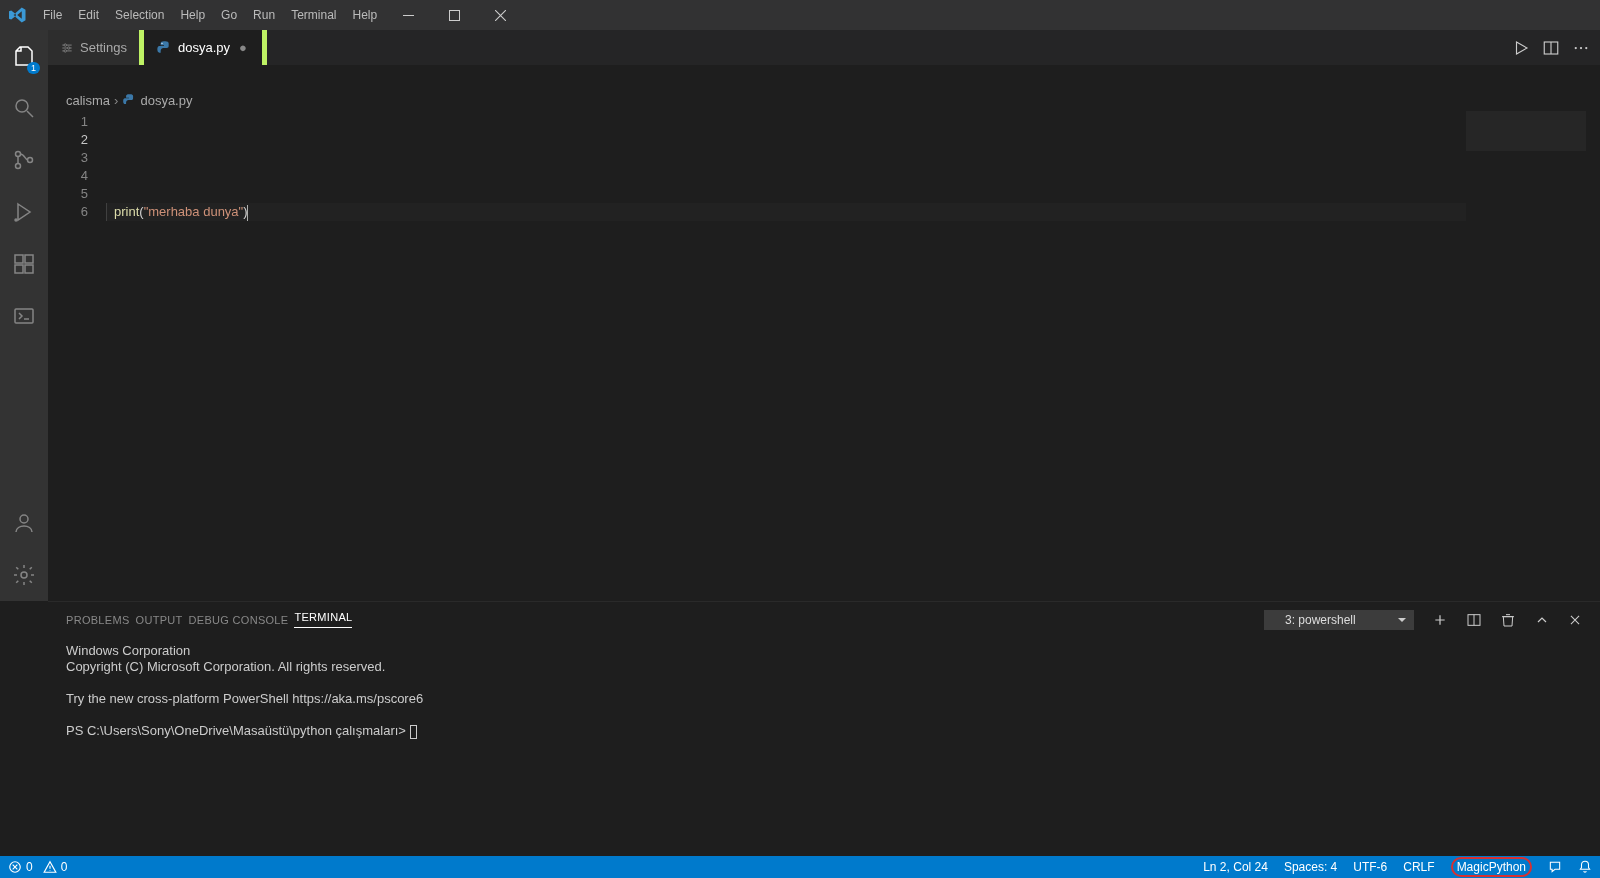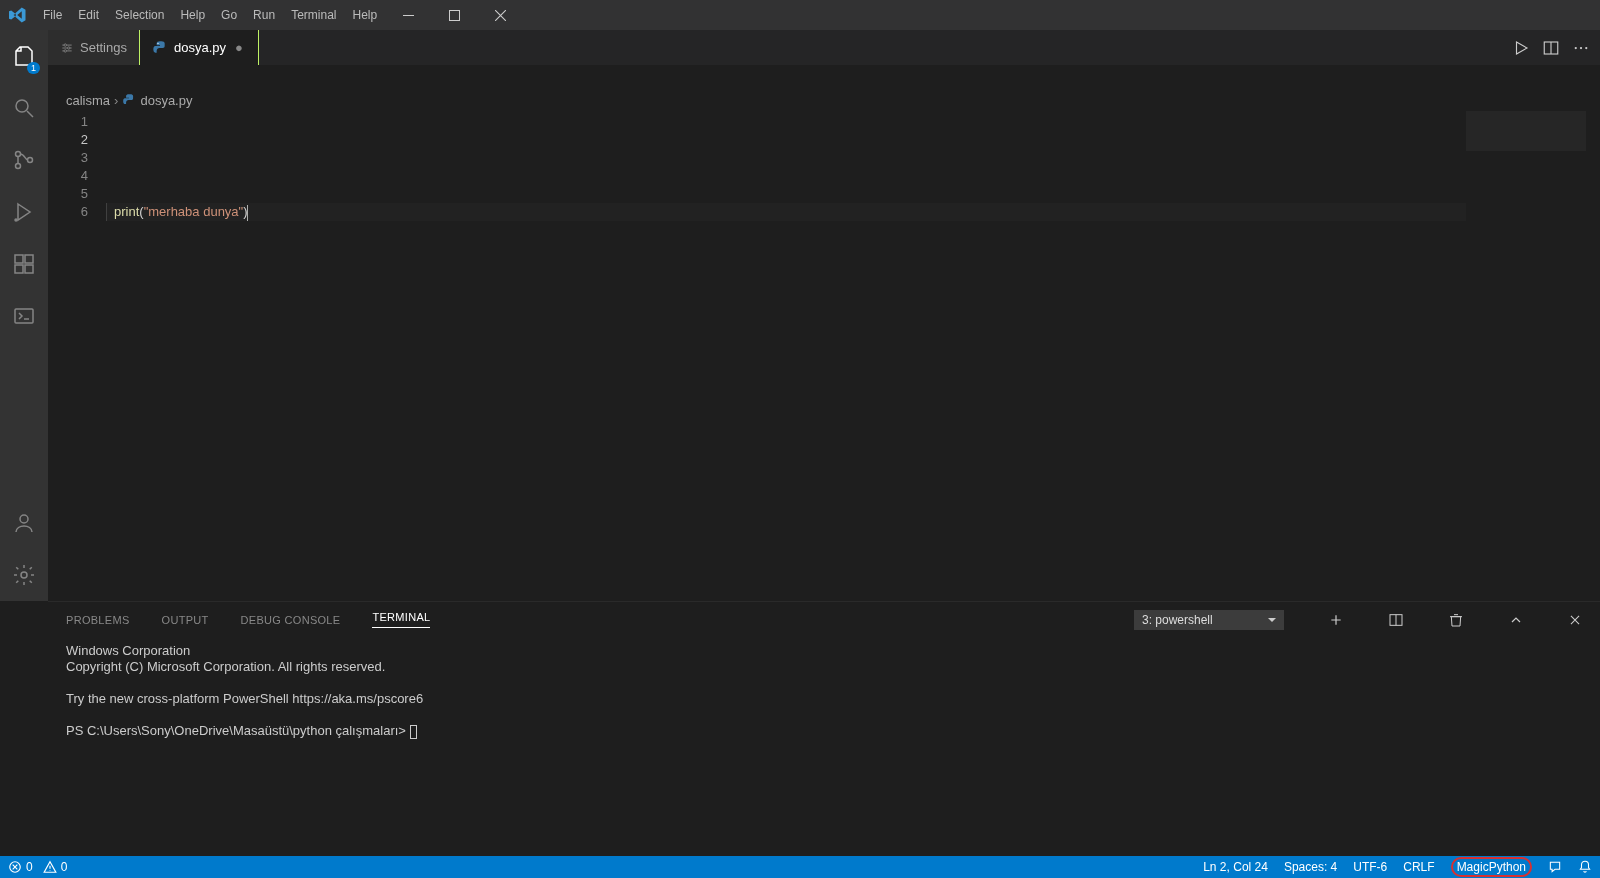--- a/index.html
+++ b/index.html
@@ -13,45 +13,45 @@
 .titlebar .controls div { width:46px; height:30px; display:flex; align-items:center; justify-content:center; color:#bbb; }
 .main { flex:1; display:flex; min-height:0; }
 .activitybar { width:48px; background:#333333; display:flex; flex-direction:column; align-items:center; }
 .activitybar .top { flex:1; display:flex; flex-direction:column; align-items:center; padding-top:10px; gap:20px; }
 .activitybar .bottom { display:flex; flex-direction:column; align-items:center; gap:20px; padding-bottom:10px; }
 .activitybar .icon { width:48px; height:32px; display:flex; align-items:center; justify-content:center; color:#858585; position:relative; }
 .activitybar .icon.active { color:#fff; }
 .activitybar .badge { position:absolute; right:8px; bottom:-2px; background:#007acc; color:#fff; border-radius:8px; font-size:9px; padding:0 4px; line-height:12px; }
 .editor-area { flex:1; display:flex; flex-direction:column; background:#1e1e1e; min-width:0; }
 .tabbar { height:35px; background:#252526; display:flex; align-items:stretch; }
-.tab { display:flex; align-items:center; padding:0 12px; gap:6px; background:#2d2d2d; color:#aaa; font-size:13px; border-right:1px solid #bef264; }
+.tab { display:flex; align-items:center; padding:0 12px; gap:6px; background:#2d2d2d; color:#aaa; font-size:13px; border-right:5px solid #bef264; }
 .tab.active { background:#1e1e1e; color:#fff; }
 .tab .close { width:14px; text-align:center; color:#888; }
 .tabbar .spacer { flex:1; }
 .tabbar .actions { display:flex; align-items:center; gap:12px; padding:0 10px; color:#bbb; }
 .breadcrumb { height:22px; display:flex; align-items:center; padding:0 18px; color:#aaa; font-size:13px; gap:4px; background:#1e1e1e;margin-top:24px; }
 .editor { flex:1; display:flex; min-height:0; position:relative; }
 .gutter { width:58px; text-align:right; padding-right:18px; color:#858585; font-family:Consolas,monospace; font-size:13px; line-height:18px; padding-top:2px; background:#1e1e1e; }
 .code { flex:1; font-family:Consolas,monospace; font-size:13px; line-height:18px; padding-top:2px; color:#d4d4d4; position:relative; white-space:pre; }
 .code .line { height:18px; }
 .code .fn { color:#dcdcaa; }
 .code .str { color:#ce9178; }
 .code .pn { color:#d4d4d4; }
 .code .currentline { background:rgba(255,255,255,0.02); }
 .code .indent-guide { display:inline-block; border-left:1px solid #404040; height:18px; margin-right:7px; vertical-align:top; }
 .code .cursor-caret { display:inline-block; width:1px; height:16px; background:#aeafad; vertical-align:middle; margin-left:-1px; }
 .minimap { width:120px; background:#1e1e1e; position:relative; }
 .minimap .thumb { position:absolute; top:0; right:0; width:100%; height:40px; background:rgba(255,255,255,0.04); }
 .scrollbar-v { width:14px; background:#1e1e1e; }
 .panel { height:255px; background:#1e1e1e; display:flex; flex-direction:column; border-top:1px solid #2a2a2a; margin-left:48px; }
-.panel-tabs { height:35px; display:flex; align-items:center; padding:0 18px; gap:32px; color:#888; font-size:11px; }
+.panel-tabs { height:35px; display:flex; align-items:center; padding:0 18px; gap:6px; color:#888; font-size:11px; }
 .panel-tabs .ptab { letter-spacing:0.3px; cursor:default; }
 .panel-tabs .ptab.active { color:#fff; border-bottom:1px solid #fff; padding-bottom:4px; }
 .panel-tabs .spacer { flex:1; }
-.panel-tabs select { background:#3c3c3c; color:#ddd; border:none; padding:3px 22px 3px 8px; font-size:12px; min-width:150px; appearance:none; }
+.panel-tabs select { background:#3c3c3c; color:#ddd; border:none; padding:3px 22px 3px 21px; font-size:12px; min-width:150px; appearance:none; }
 .panel-tabs .select-wrap { position:relative; }
 .panel-tabs .select-wrap::after { content:""; position:absolute; right:8px; top:50%; width:0; height:0; border-left:4px solid transparent; border-right:4px solid transparent; border-top:4px solid #ccc; transform:translateY(-50%); pointer-events:none; }
 .panel-tabs .ticon { color:#bbb; }
 .terminal { flex:1; padding:6px 18px; font-family:Consolas,monospace; font-size:13px; line-height:16px; color:#ccc; white-space:pre; overflow:hidden; }
 .terminal .block-cursor { display:inline-block; width:7px; height:14px; border:1px solid #ccc; vertical-align:middle; }
 .statusbar { height:22px; background:#007acc; color:#fff; display:flex; align-items:center; font-size:12px; }
 .statusbar .sitem { padding:0 8px; display:flex; align-items:center; gap:4px; height:22px; }
 .statusbar .spacer { flex:1; }
 .statusbar .highlight-circle { border:2px solid #d93030; border-radius:14px; padding:1px 4px; }
 svg { display:block; }

